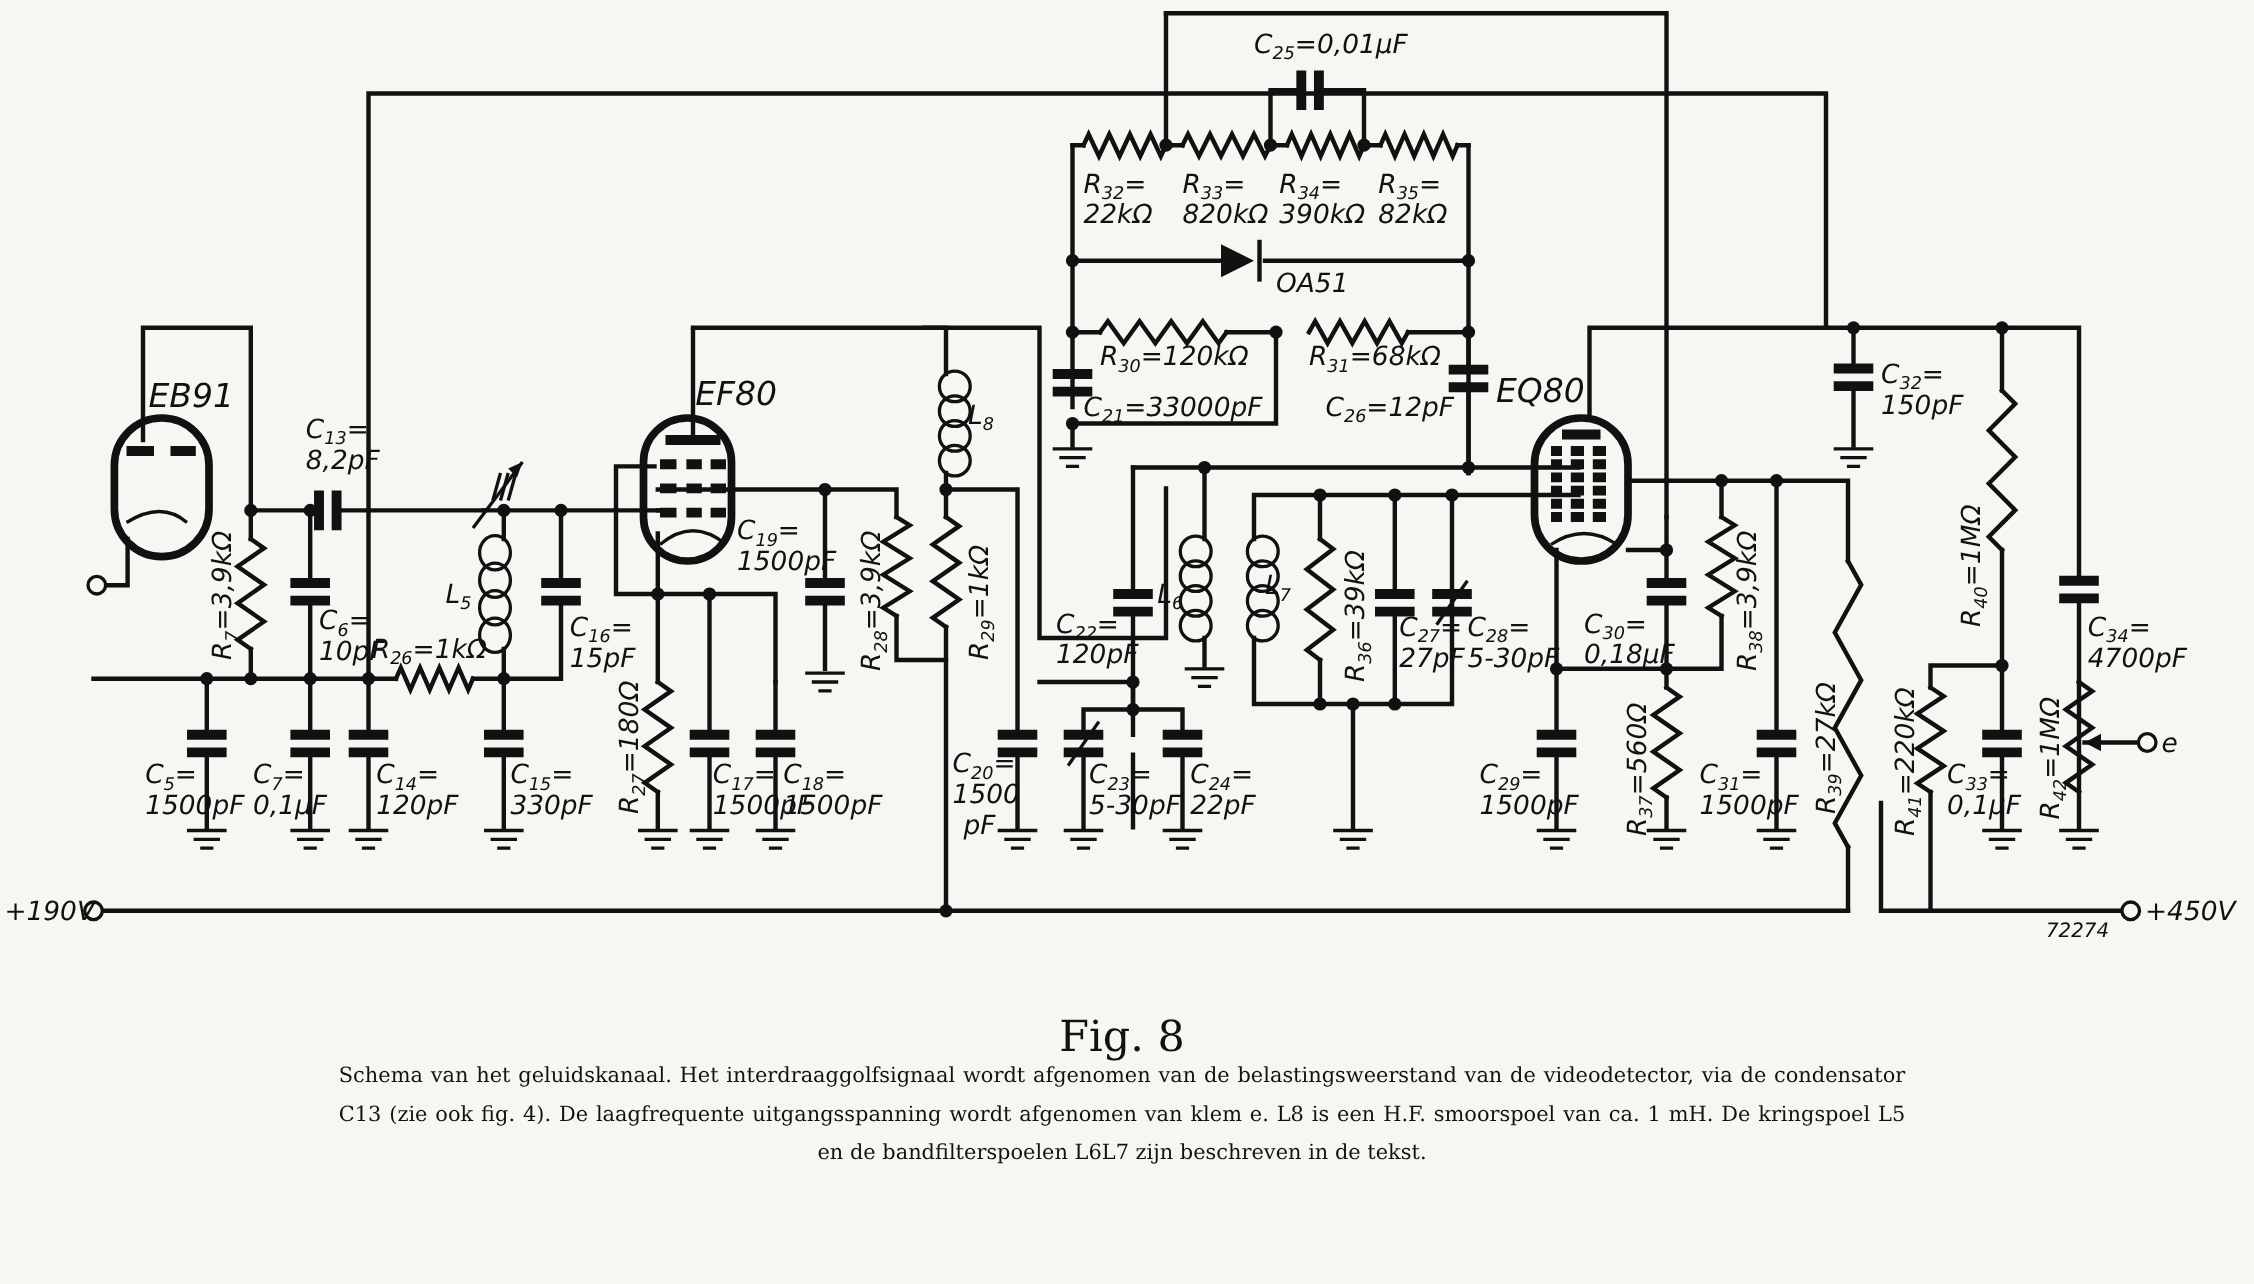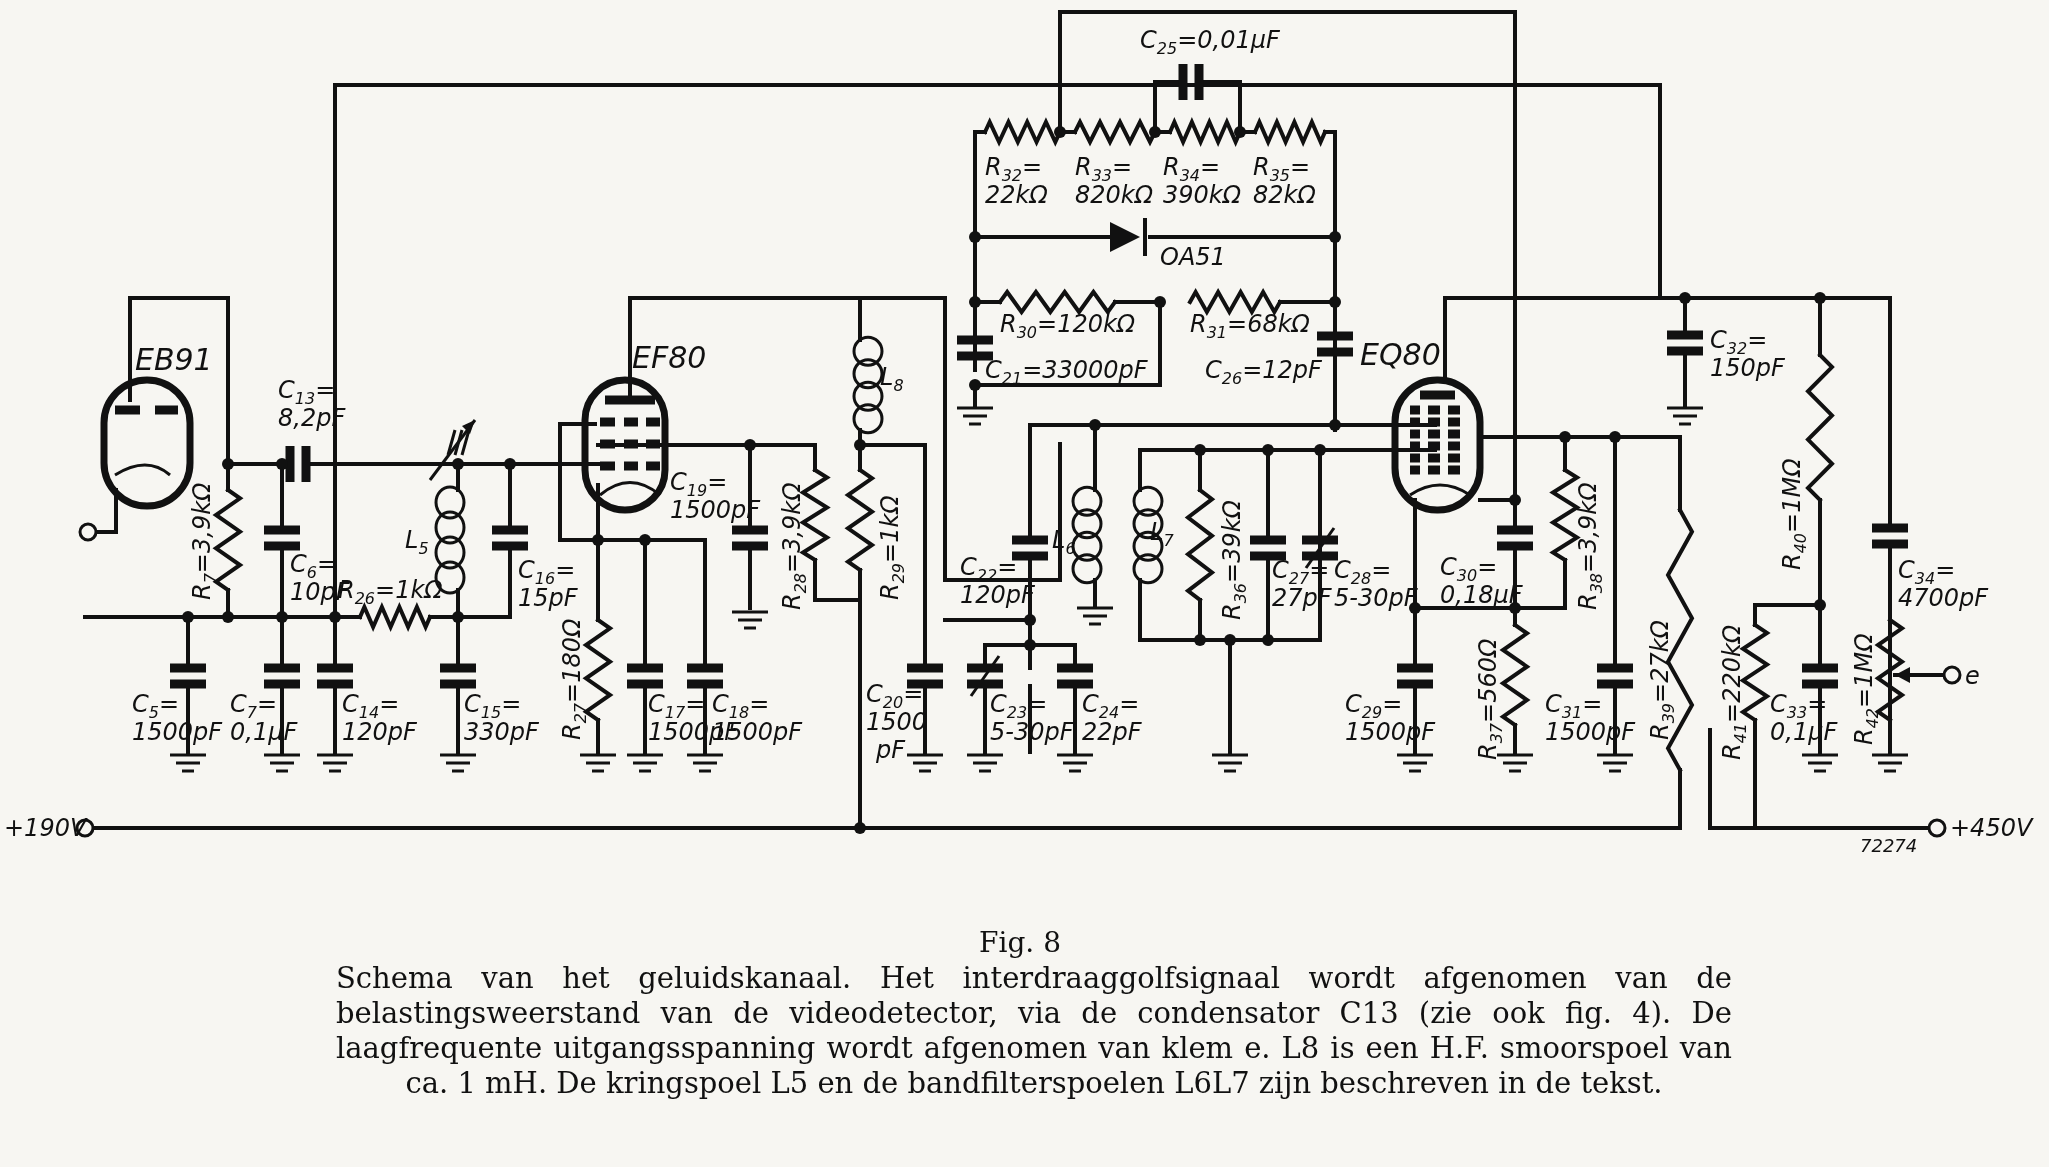--- a/index.html
+++ b/index.html
@@ -10,22 +10,22 @@
   .plate { stroke:#111; stroke-width:9; fill:none; }
   .tube { stroke:#111; stroke-width:7; fill:none; }
   .dot { fill:#111; }
   .term { fill:#f7f6f2; stroke:#111; stroke-width:3; }
   .lbl { font-family:"DejaVu Sans", sans-serif; font-style:italic; font-size:24px; fill:#111; }
   .lblb { font-family:"DejaVu Sans", sans-serif; font-style:italic; font-size:30px; fill:#111; }
   .small { font-family:"DejaVu Sans", sans-serif; font-style:italic; font-size:18px; fill:#111; }
   .sub { font-size:16px; }
   #caption { position:absolute; left:300px; top:925px; width:1440px; text-align:center;
              font-family:"DejaVu Serif", serif; color:#111; }
-  #fig-title { font-size:28px; line-height:36px; }
-  #caption-body { font-size:29px; line-height:35px; text-align:justify; text-align-last:center; padding:0 8px;margin-left:28px; }
+  #fig-title { font-size:39px; line-height:36px; }
+  #caption-body { font-size:19px; line-height:35px; text-align:justify; text-align-last:center; padding:0 8px; }
 </style>
 </head>
 <body>
 
 <svg id="schem" width="2049" height="920" viewBox="0 0 2049 920">
   <g id="wires">
 
     <path class="w" d="M95 828 H1680"></path>
     <path class="w" d="M1680 828 V770"></path>
 

